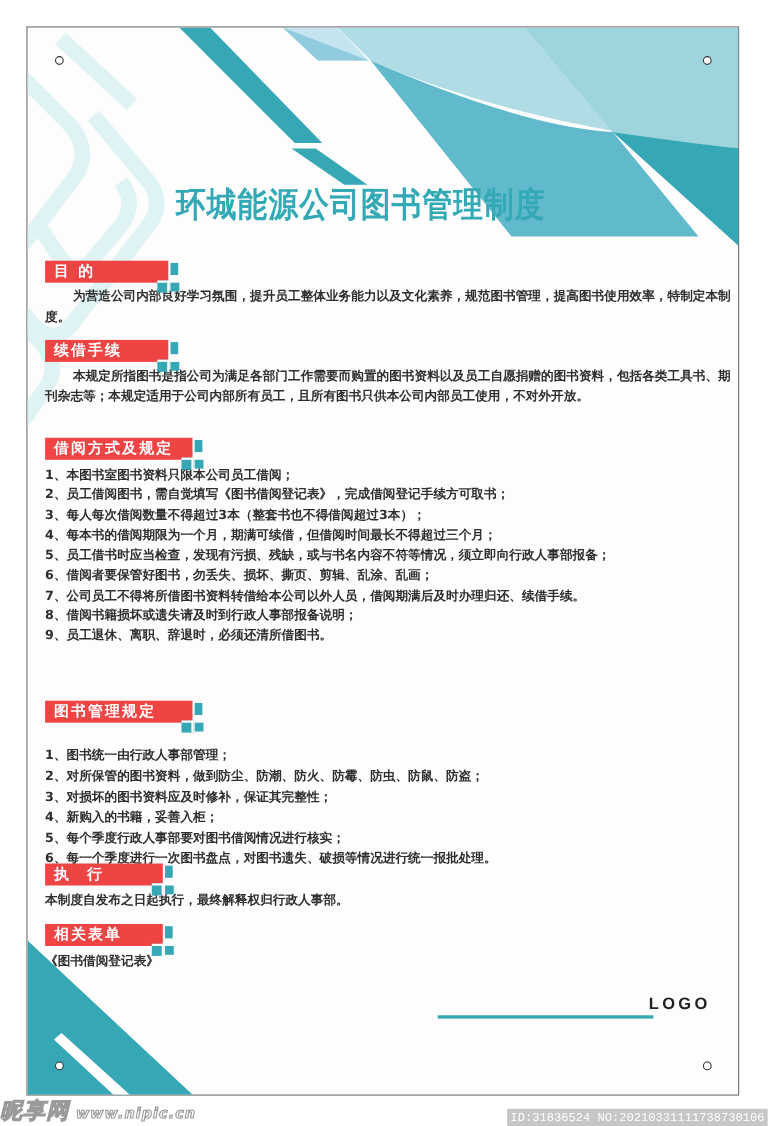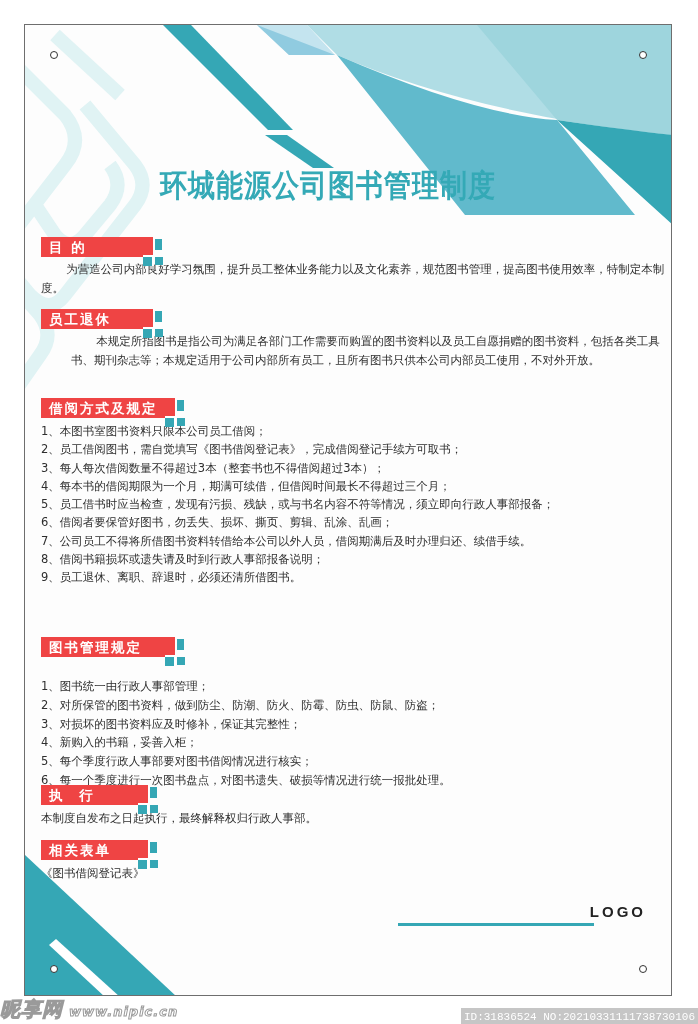--- a/index.html
+++ b/index.html
@@ -10,21 +10,21 @@
   .deco { position:absolute; left:0; top:0; }
   .hole { position:absolute; width:6px; height:6px; border:1.3px solid #333; border-radius:50%; background:#fff; z-index:3; }
   .title { position:absolute; left:128px; top:168px; width:400px; text-align:center; font-size:27px; font-weight:bold;
            color:#34a9b6; letter-spacing:1px; z-index:2; transform:scaleY(1.15); }
   .section { position:absolute; left:41px; right:24px; z-index:2; }
   .badge { position:relative; height:20px; width:112px; background:#ef4444; color:#fff; font-size:13.5px; font-weight:bold;
            line-height:20px; padding-left:8px; box-sizing:border-box; letter-spacing:2px; }
   .badge .px1 { position:absolute; width:7px; height:11px; background:#35a7b5; right:-9px; top:2px; }
   .badge .px2 { position:absolute; width:9px; height:9px; background:#35a7b5; right:-1px; bottom:-9px; border-top:2px solid #fff; border-right:2px solid #fff; }
   .badge .px3 { position:absolute; width:8px; height:8px; background:#35a7b5; right:-10px; bottom:-8px; }
-  .body { font-size:11.5px; line-height:18.5px; color:#2e2e2e; margin-top:2px; }
+  .body { font-size:11.5px; line-height:18.5px; color:#2e2e2e; margin-top:2px;font-weight:bold; }
   .body p { margin:0; }
   .indent { text-indent:2.2em; }
   .logo-wrap { position:absolute; right:52px; top:902px; width:200px; text-align:right; z-index:2; }
   .logo-text { font-size:15px; font-weight:bold; letter-spacing:3px; color:#222; font-family:"Liberation Sans",sans-serif; }
   .logo-line { position:absolute; left:398px; top:923px; width:196px; height:3px; background:#35a7b5; z-index:2; }
   .wm-left { position:absolute; left:0; top:996px; font-size:20px; font-style:italic; font-weight:bold; color:#fff;
              -webkit-text-stroke:1px #9a9a9a; letter-spacing:1px; z-index:5; }
   .wm-left .url { font-size:13px; margin-left:6px; }
   .wm-right { position:absolute; left:461px; top:1008px; width:237px; height:19px; background:#c6c6c6; color:#fff;
               font-size:11px; line-height:19px; text-align:center; font-family:Liberation Mono, monospace; z-index:5; }
@@ -75,24 +75,24 @@
     <span>目 的</span>
     <i class="px1"></i><i class="px2"></i><i class="px3"></i>
   </div>
   <div class="body" style="margin-top:3px;">
     <p class="indent">为营造公司内部良好学习氛围，提升员工整体业务能力以及文化素养，规范图书管理，提高图书使用效率，特制定本制度。</p>
   </div>
 </div>
 
 <div class="section" style="top:309px;">
   <div class="badge">
-    <span>员工退休</span>
+    <span>续借手续</span>
     <i class="px1"></i><i class="px2"></i><i class="px3"></i>
   </div>
-  <div class="body" style="margin-top:3px;margin-left:30px;">
+  <div class="body" style="margin-top:3px;">
     <p class="indent">本规定所指图书是指公司为满足各部门工作需要而购置的图书资料以及员工自愿捐赠的图书资料，包括各类工具书、期刊杂志等；本规定适用于公司内部所有员工，且所有图书只供本公司内部员工使用，不对外开放。</p>
   </div>
 </div>
 
 <div class="section" style="top:398px;">
   <div class="badge" style="width:134px;">
     <span>借阅方式及规定</span>
     <i class="px1"></i><i class="px2"></i><i class="px3"></i>
   </div>
   <div class="body" style="margin-top:4px; line-height:18.3px;">

